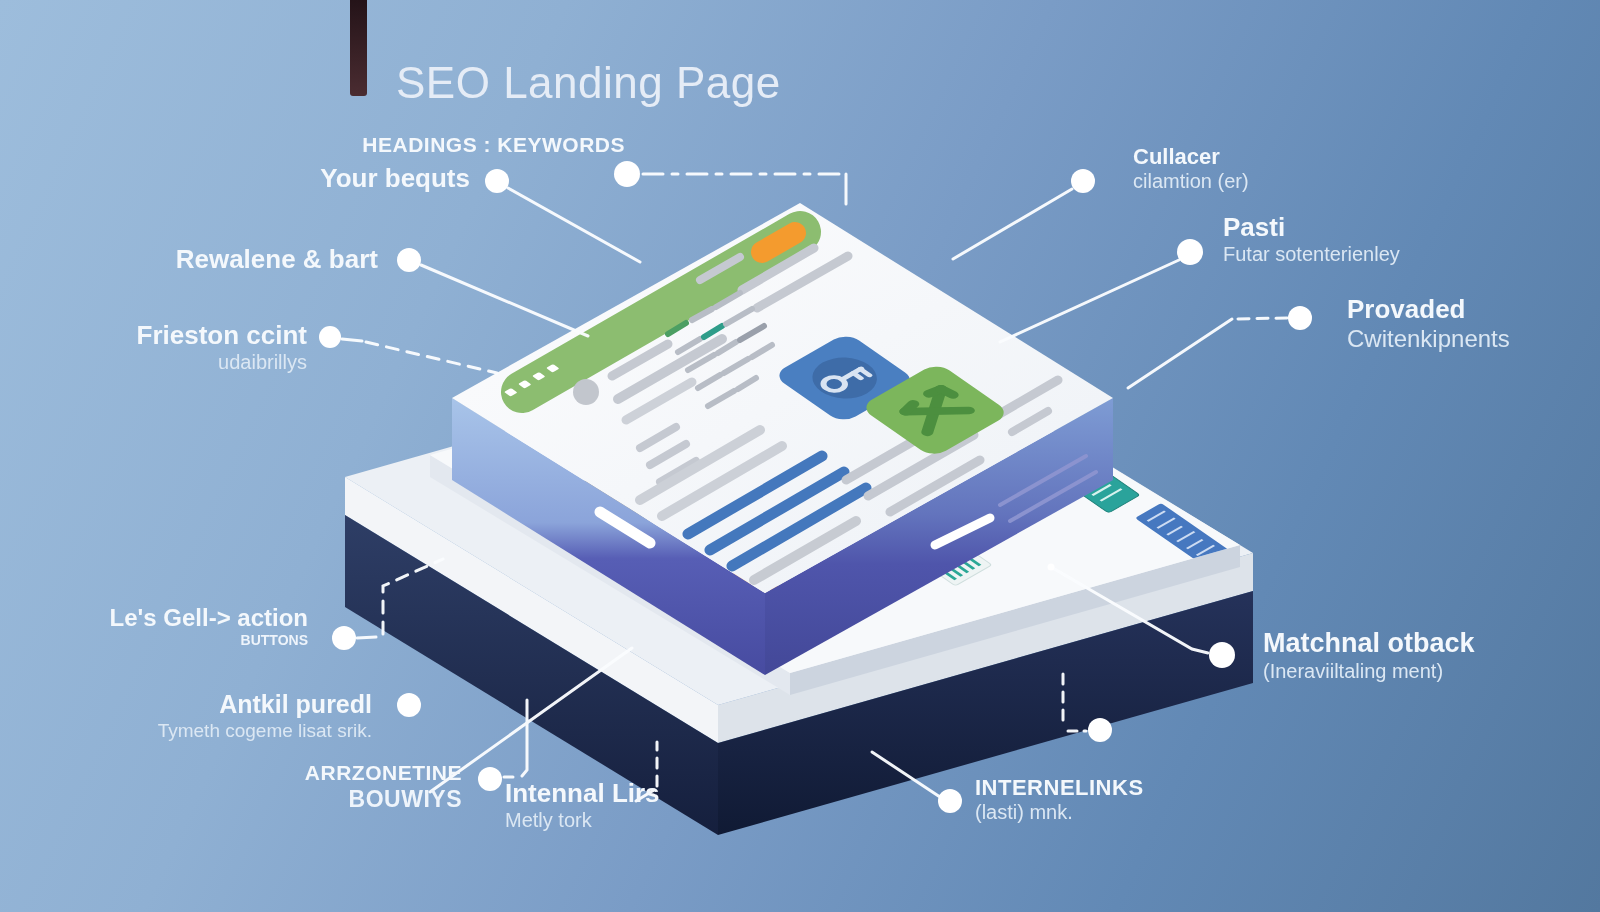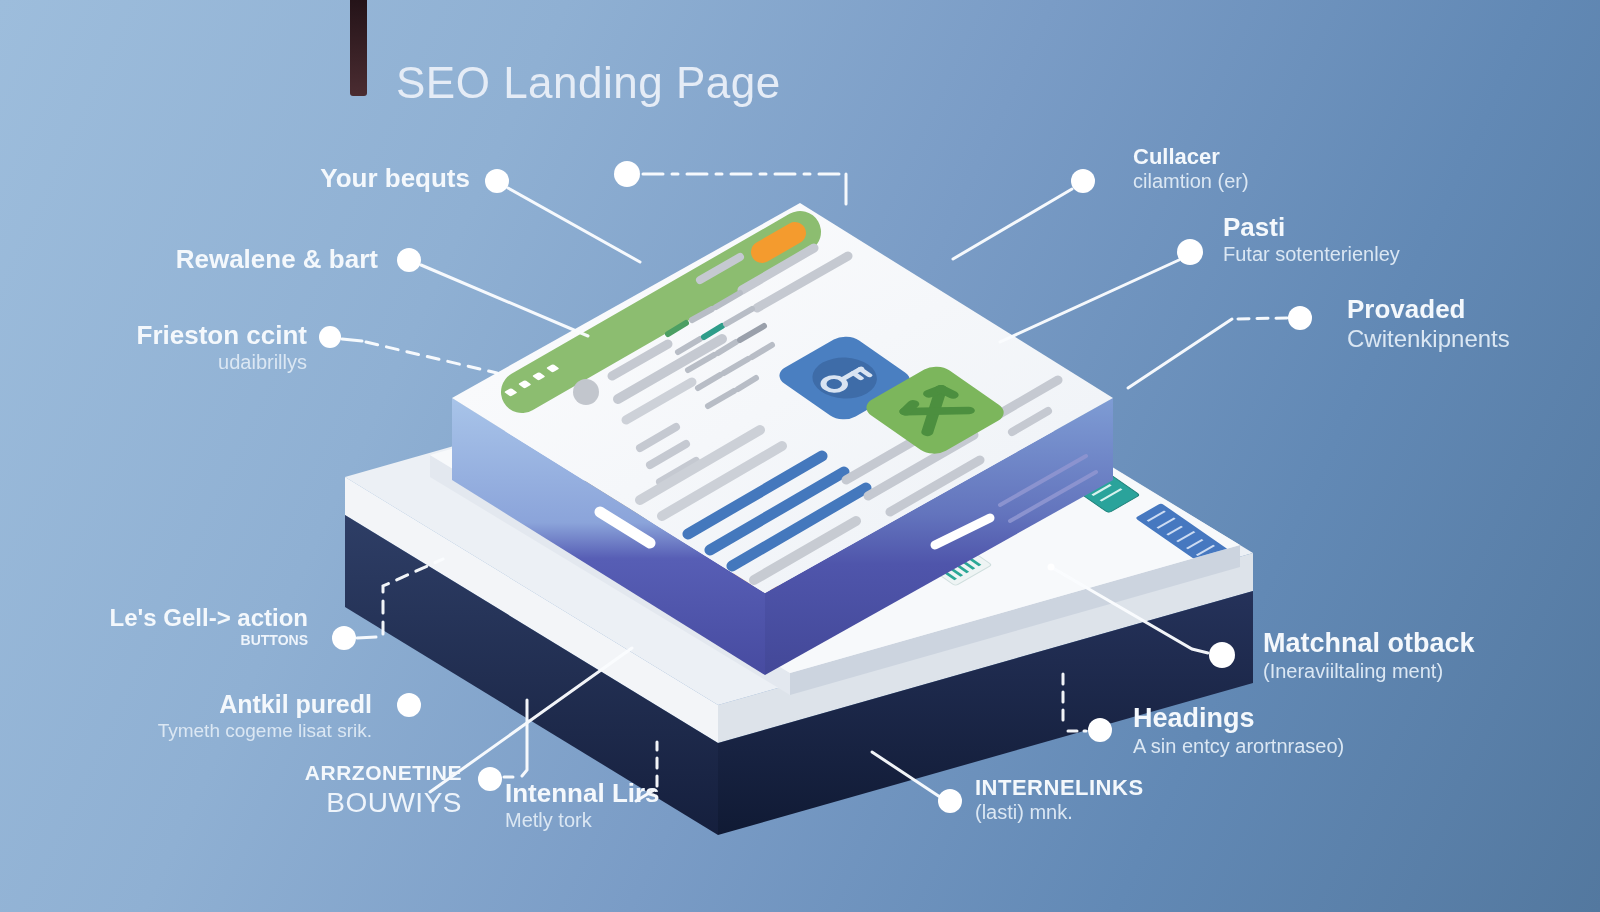--- a/index.html
+++ b/index.html
@@ -28,21 +28,21 @@
   #lb-frieston .t1{font-size:26px;font-weight:700;}
   #lb-frieston .t2{font-size:20px;}
   #lb-lesgell{left:88px;top:604px;width:220px;}
   #lb-lesgell .t1{font-size:24px;font-weight:700;}
   #lb-lesgell .t2{font-size:14px;font-weight:800;color:#eef4fb;}
   #lb-antkil{left:112px;top:690px;width:260px;}
   #lb-antkil .t1{font-size:25px;font-weight:700;}
   #lb-antkil .t2{font-size:19px;}
   #lb-arrzo{left:240px;top:761px;width:222px;}
   #lb-arrzo .t1{font-size:21px;font-weight:800;letter-spacing:.5px;}
-  #lb-arrzo .t2{font-size:28px;font-weight:400;color:#eef4fb;letter-spacing:.5px;}
+  #lb-arrzo .t2{font-size:23px;font-weight:700;color:#eef4fb;letter-spacing:.5px;}
   #lb-intennal{left:505px;top:778px;}
   #lb-intennal .t1{font-size:26px;font-weight:700;}
   #lb-intennal .t2{font-size:20px;}
   #lb-interne{left:975px;top:775px;}
   #lb-interne .t1{font-size:22px;font-weight:800;letter-spacing:.5px;}
   #lb-interne .t2{font-size:20px;}
   #lb-headbr{left:1133px;top:703px;}
   #lb-headbr .t1{font-size:27px;font-weight:700;}
   #lb-headbr .t2{font-size:20px;}
   #lb-matchnal{left:1263px;top:628px;}
@@ -368,20 +368,23 @@
       <circle cx="1222" cy="655" r="13"></circle>
       <circle cx="1083" cy="181" r="12"></circle>
       <circle cx="1190" cy="252" r="13"></circle>
       <circle cx="1300" cy="318" r="12"></circle>
       <circle cx="1051" cy="567" r="3.5"></circle>
     </g>
   </svg>
 
   <div class="title">SEO Landing Page</div>
 
+  <div class="lab r" id="lb-keywords">
+    <span class="t1">HEADINGS : KEYWORDS</span>
+  </div>
 
   <div class="lab r" id="lb-bequts">
     <span class="t1">Your bequts</span>
   </div>
 
   <div class="lab r" id="lb-rewalene">
     <span class="t1">Rewalene &amp; bart</span>
   </div>
 
   <div class="lab r" id="lb-frieston">
@@ -407,24 +410,20 @@
   <div class="lab" id="lb-intennal">
     <span class="t1">Intennal Lirs</span>
     <span class="t2">Metly tork</span>
   </div>
 
   <div class="lab" id="lb-interne">
     <span class="t1">INTERNELINKS</span>
     <span class="t2">(lasti) mnk.</span>
   </div>
 
-  <div class="lab" id="lb-headbr">
-    <span class="t1">Headings</span>
-    <span class="t2">A sin entcy arortnraseo)</span>
-  </div>
 
   <div class="lab" id="lb-matchnal">
     <span class="t1">Matchnal otback</span>
     <span class="t2">(Ineraviiltaling ment)</span>
   </div>
 
   <div class="lab" id="lb-cullacer">
     <span class="t1">Cullacer</span>
     <span class="t2">cilamtion (er)</span>
   </div>

